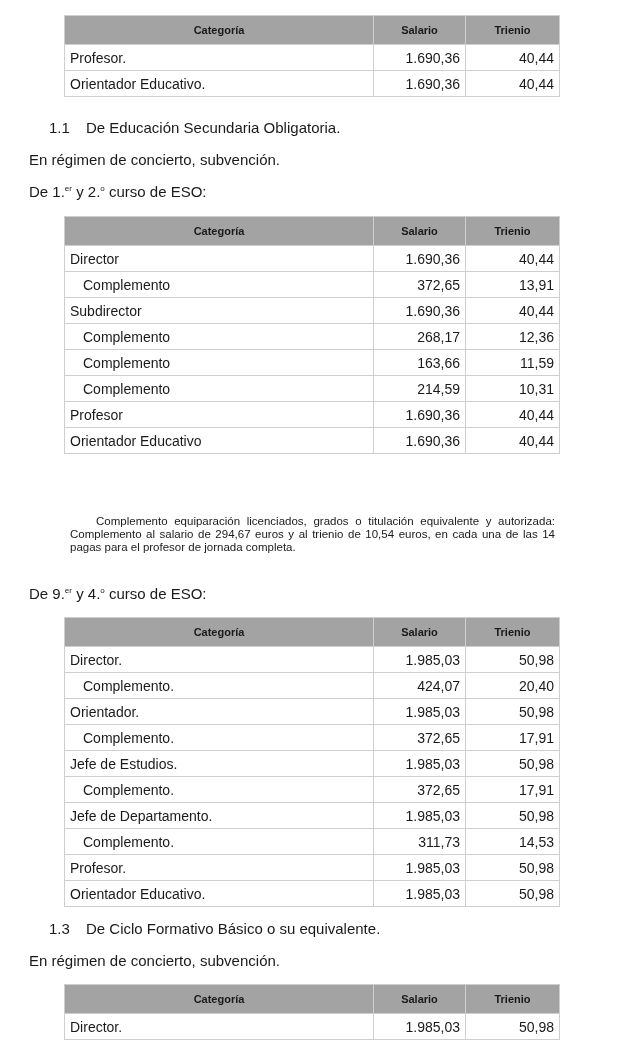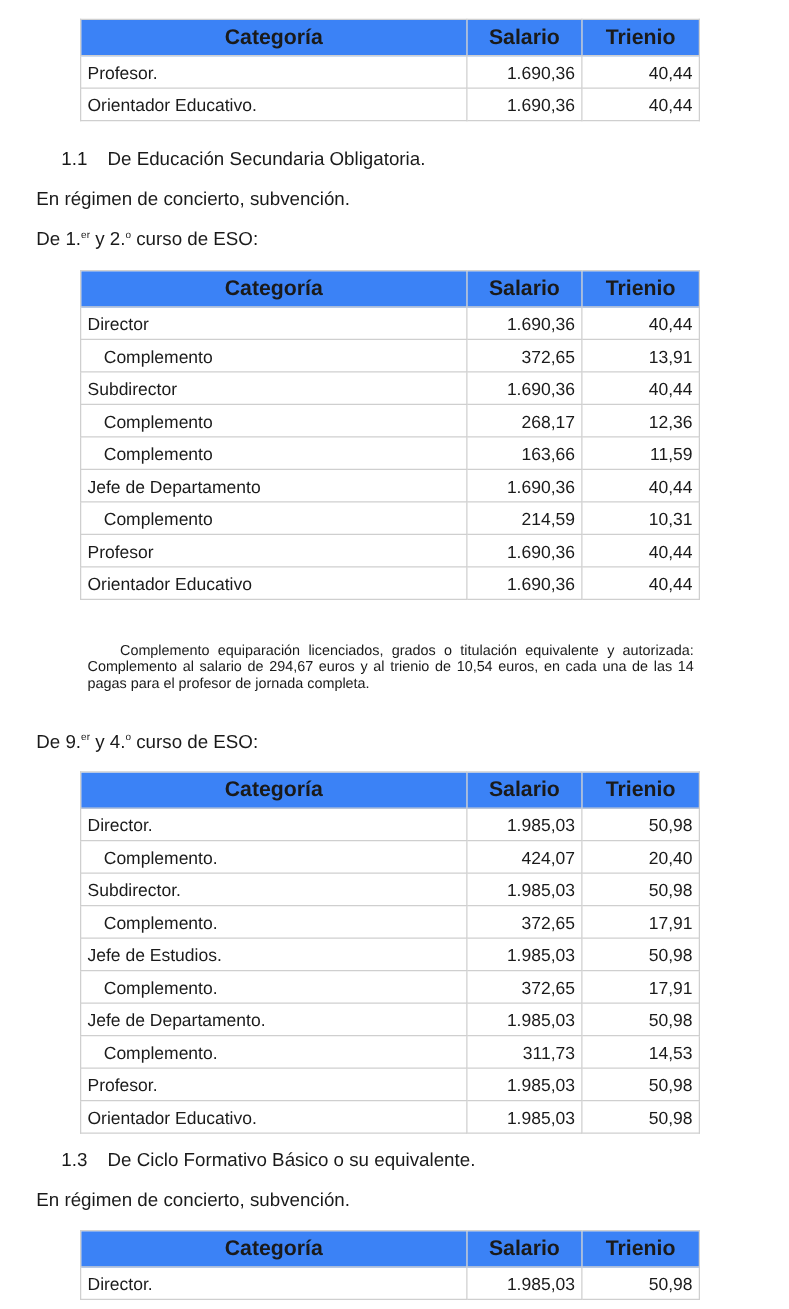--- a/index.html
+++ b/index.html
@@ -13,21 +13,21 @@
     border-collapse: collapse; table-layout: fixed;
     font-size: 14px;
   }
   table.sal col.c1 { width: 309px; }
   table.sal col.c2 { width: 92px; }
   table.sal col.c3 { width: 94px; }
   table.sal th, table.sal td {
     border: 1px solid #cfcfcf; padding: 0 5px; white-space: nowrap;
   }
   table.sal th {
-    background: #3b82f6; font-weight: bold; font-size: 17px;
+    background: #a3a3a3; font-weight: bold; font-size: 11px;
     height: 28px; text-align: center;
   }
   table.sal td { height: 25px; }
   table.sal td.num { text-align: right; }
   table.sal td.tri { text-align: right; }
   table.sal td.indent { padding-left: 18px; }
   .line {
     position: absolute; left: 29px; font-size: 15px; white-space: nowrap;
   }
   .line .num-label { display: inline-block; width: 37px; margin-left: 20px; }
@@ -113,25 +113,20 @@
           <td class="indent">Complemento</td>
           <td class="num">268,17</td>
           <td class="tri">12,36</td>
         </tr>
         <tr>
           <td class="indent">Complemento</td>
           <td class="num">163,66</td>
           <td class="tri">11,59</td>
         </tr>
         <tr>
-          <td>Jefe de Departamento</td>
-          <td class="num">1.690,36</td>
-          <td class="tri">40,44</td>
-        </tr>
-        <tr>
           <td class="indent">Complemento</td>
           <td class="num">214,59</td>
           <td class="tri">10,31</td>
         </tr>
         <tr>
           <td>Profesor</td>
           <td class="num">1.690,36</td>
           <td class="tri">40,44</td>
         </tr>
         <tr>
@@ -166,21 +161,21 @@
           <td>Director.</td>
           <td class="num">1.985,03</td>
           <td class="tri">50,98</td>
         </tr>
         <tr>
           <td class="indent">Complemento.</td>
           <td class="num">424,07</td>
           <td class="tri">20,40</td>
         </tr>
         <tr>
-          <td>Subdirector.</td>
+          <td>Orientador.</td>
           <td class="num">1.985,03</td>
           <td class="tri">50,98</td>
         </tr>
         <tr>
           <td class="indent">Complemento.</td>
           <td class="num">372,65</td>
           <td class="tri">17,91</td>
         </tr>
         <tr>
           <td>Jefe de Estudios.</td>

